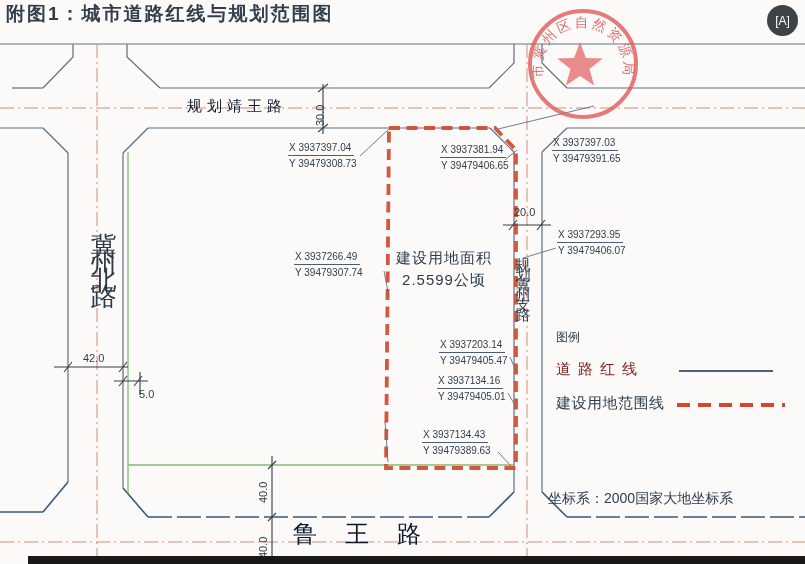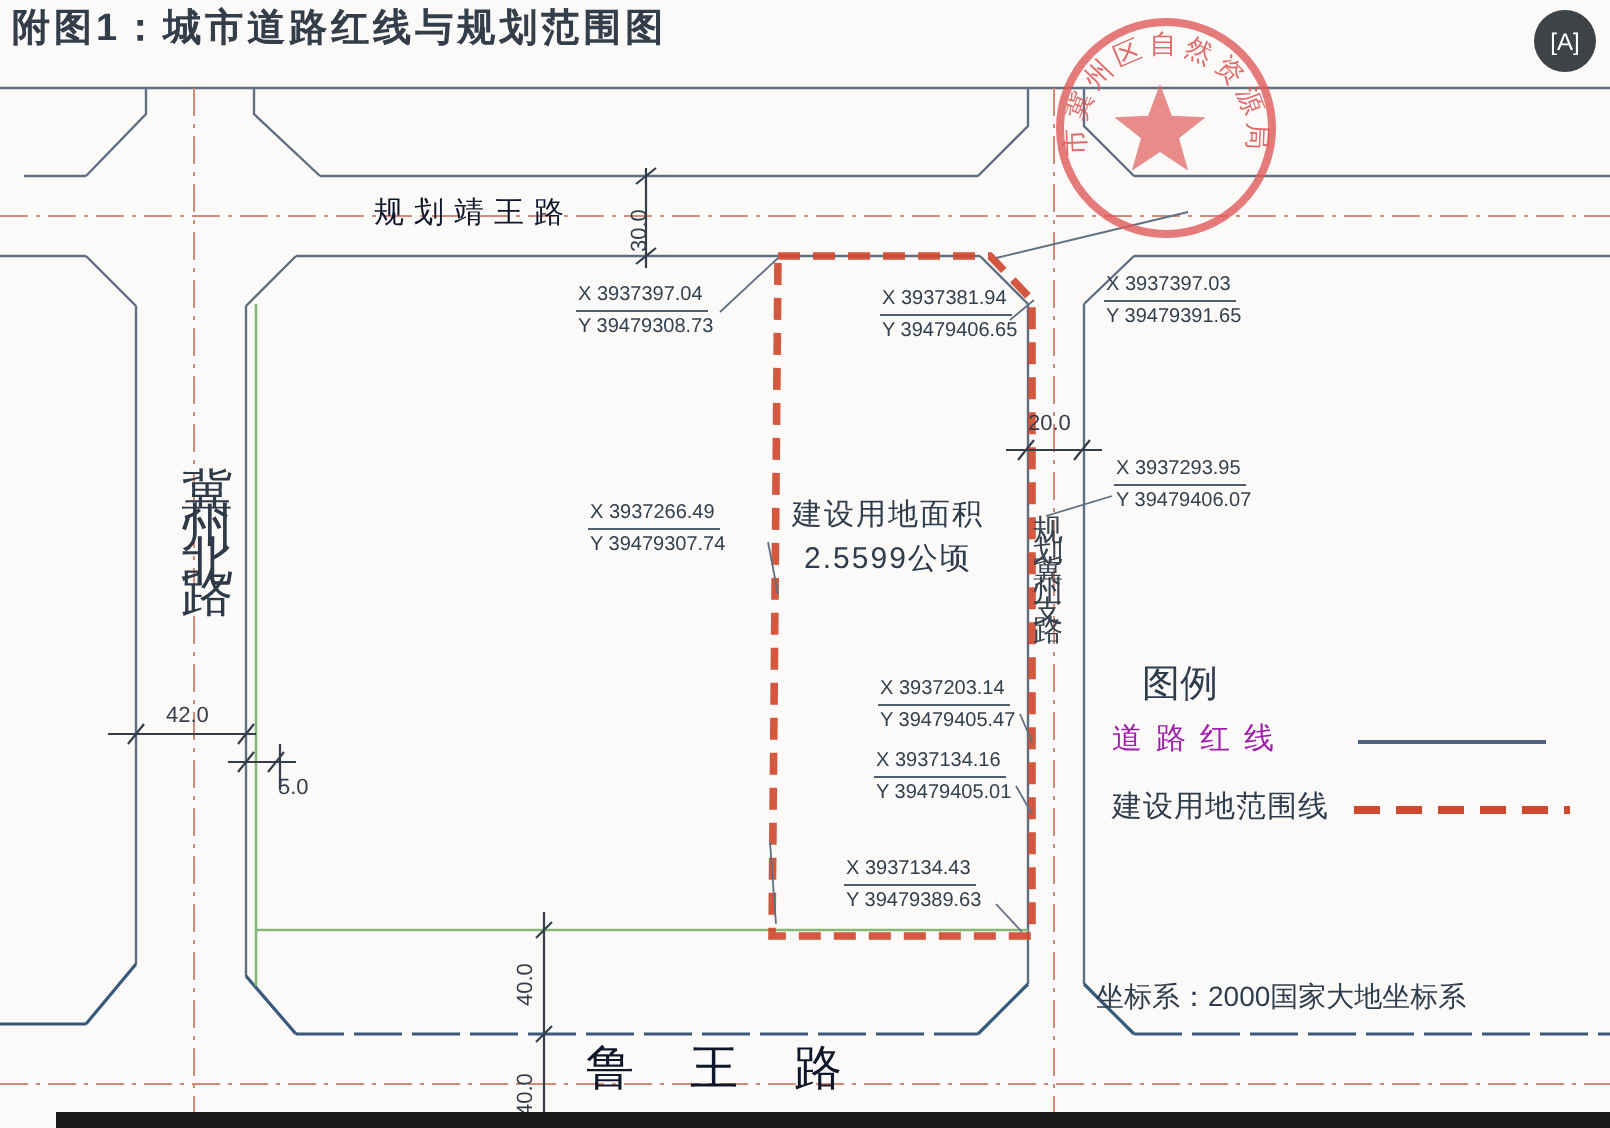--- a/index.html
+++ b/index.html
@@ -44,22 +44,22 @@
   
   .dim{font-size:11px; color:#333e4a;}
   .rot{transform:rotate(-90deg); transform-origin:0 0;}
   .d30 {left:314px; top:126px;}
   .d42 {left:83px;  top:352px;}
   .d5  {left:122px; top:388px;padding-left:17px;}
   .d20 {left:514px; top:206px;}
   .d40a{left:257px; top:503px;}
   .d40b{left:257px; top:558px;}
   
-  .legend-title{left:556px; top:329px; font-size:19px; color:#2e3c4c;margin-left:15px;}
-  .legend-lab1 {left:556px; top:360px; font-size:15px; letter-spacing:7px; color:#a21caf;}
+  .legend-title{left:556px; top:329px; font-size:12px; color:#2e3c4c;}
+  .legend-lab1 {left:556px; top:360px; font-size:15px; letter-spacing:7px; color:#7f1d1d;}
   .legend-lab2 {left:556px; top:394px; font-size:15px; letter-spacing:.5px; color:#2e3c4c;}
   .legend-line-solid{left:679px; top:370px; width:94px; height:0; border-top:2px solid #4f6180;}
   .legend-line-dashed{left:677px; top:403px; width:108px; height:4px;
     background:repeating-linear-gradient(90deg,#d0492f 0,#d0492f 13px,transparent 13px,transparent 21px);}
   .crs{left:548px; top:490px; font-size:14px; color:#2e3c4c;}
   .bottom-bar{left:28px; top:556px; width:777px; height:8px; background:#191919;}
 </style>
 </head>
 <body>
 

